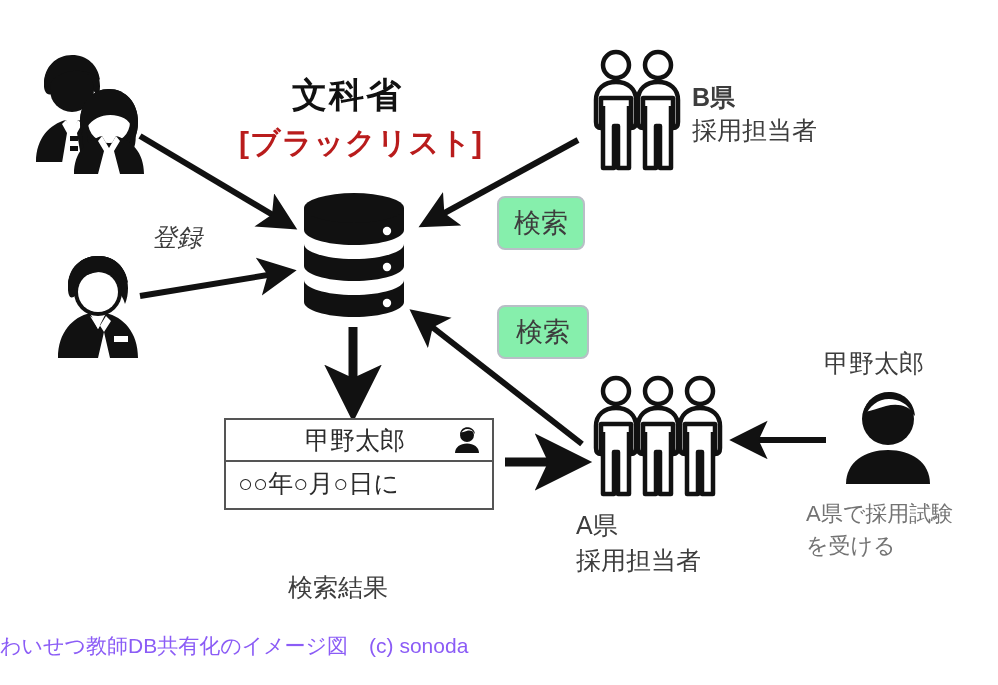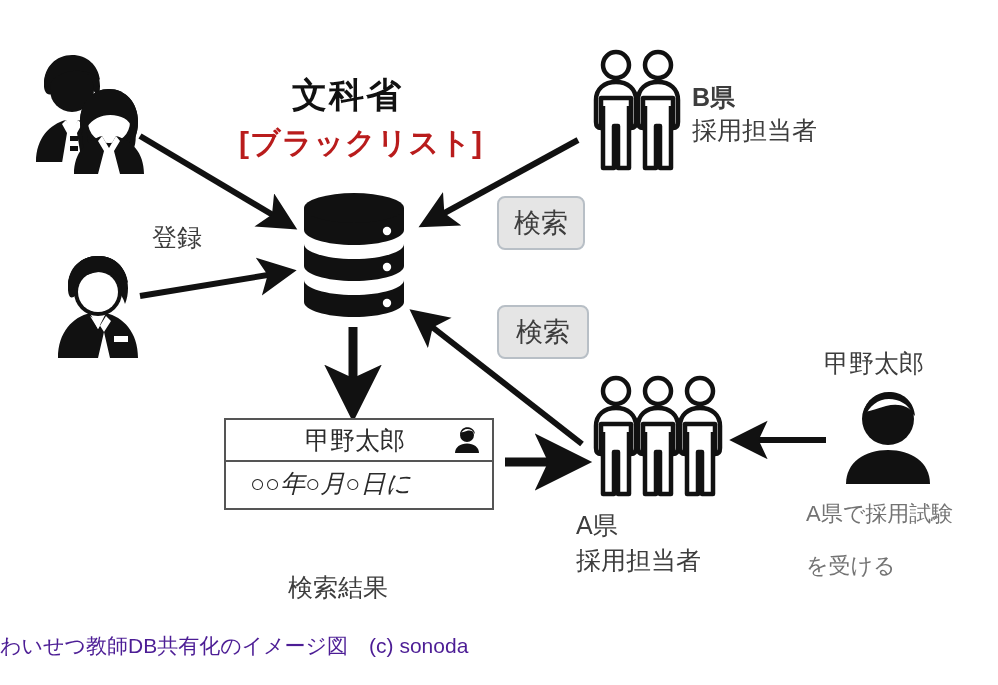--- a/index.html
+++ b/index.html
@@ -65,21 +65,21 @@
   .label-sm {
     font-size: 22px;
     color: #737373;
   }
 
   
   .search-box {
     position: absolute;
     border: 2px solid #b8bfc6;
     border-radius: 8px;
-    background: #e5e5e5;
+    background: #86efac;
     display: flex;
     align-items: center;
     justify-content: center;
     font-size: 27px;
     color: #3d3d3d;
     box-sizing: border-box;
   }
 
   
   #result-card {
@@ -100,38 +100,37 @@
     box-sizing: border-box;
   }
   #result-card-name {
     flex: 1;
     font-size: 25px;
     color: #2b2b2b;
     text-align: center;
     padding-left: 18px;
   }
   #result-card-body {
-    padding: 4px 10px 8px 24px;
-    font-style: italic;
+    padding: 4px 10px 8px 12px;
   }
   .result-line {
     font-size: 25px;
     color: #2b2b2b;
     line-height: 1.36;
     white-space: pre;
   }
 
   
   #caption {
     position: absolute;
     left: 0;
     top: 632px;
     width: 820px;
     font-size: 21px;
-    color: #4c1d95;
+    color: #8b5cf6;
     white-space: pre;
   }
 </style>
 </head>
 <body>
 
 <div id="diagram-canvas">
 
   <svg id="arrow-layer" viewBox="0 0 998 625" width="998" height="625">
     <defs>
@@ -269,32 +268,32 @@
                  c-4-9-13-14-23-14 c-11 0-20 7-24 18 c-1 0-2-1-2-3z" fill="#111111"></path>
         <path d="M4 94 c0-22 19-34 42-34 c23 0 42 12 42 34z"></path>
       </g>
     </svg>
   </div>
 
   <div class="label label-title" style="left:292px; top:73px;">文科省</div>
 
   <div class="label label-subtitle" style="left:239px; top:124px;">[ブラックリスト]</div>
 
-  <div class="label label-md" style="left:152px; top:222px;">登録</div>
+  <div class="label label-md" style="left:152px; top:222px;font-style:italic;">登録</div>
 
   <div class="label label-md" style="left:692px; top:82px;font-weight:bold;">B県</div>
   <div class="label label-md" style="left:692px; top:115px;">採用担当者</div>
 
   <div class="label label-md" style="left:576px; top:510px;">A県</div>
   <div class="label label-md" style="left:576px; top:545px;">採用担当者</div>
 
   <div class="label label-md" style="left:824px; top:348px;">甲野太郎</div>
 
   <div class="label label-sm" style="left:806px; top:500px;">A県で採用試験</div>
-  <div class="label label-sm" style="left:806px; top:552px;">を受ける</div>
+  <div class="label label-sm" style="left:806px; top:532px;">を受ける</div>
 
   <div class="label label-md" style="left:288px; top:572px;">検索結果</div>
 
   <div class="search-box" style="left:497px; top:196px; width:88px; height:54px;">検索</div>
 
   <div class="search-box" style="left:497px; top:305px; width:92px; height:54px;">検索</div>
 
   <div id="result-card">
     <div id="result-card-header">
       <span id="result-card-name">甲野太郎</span>

